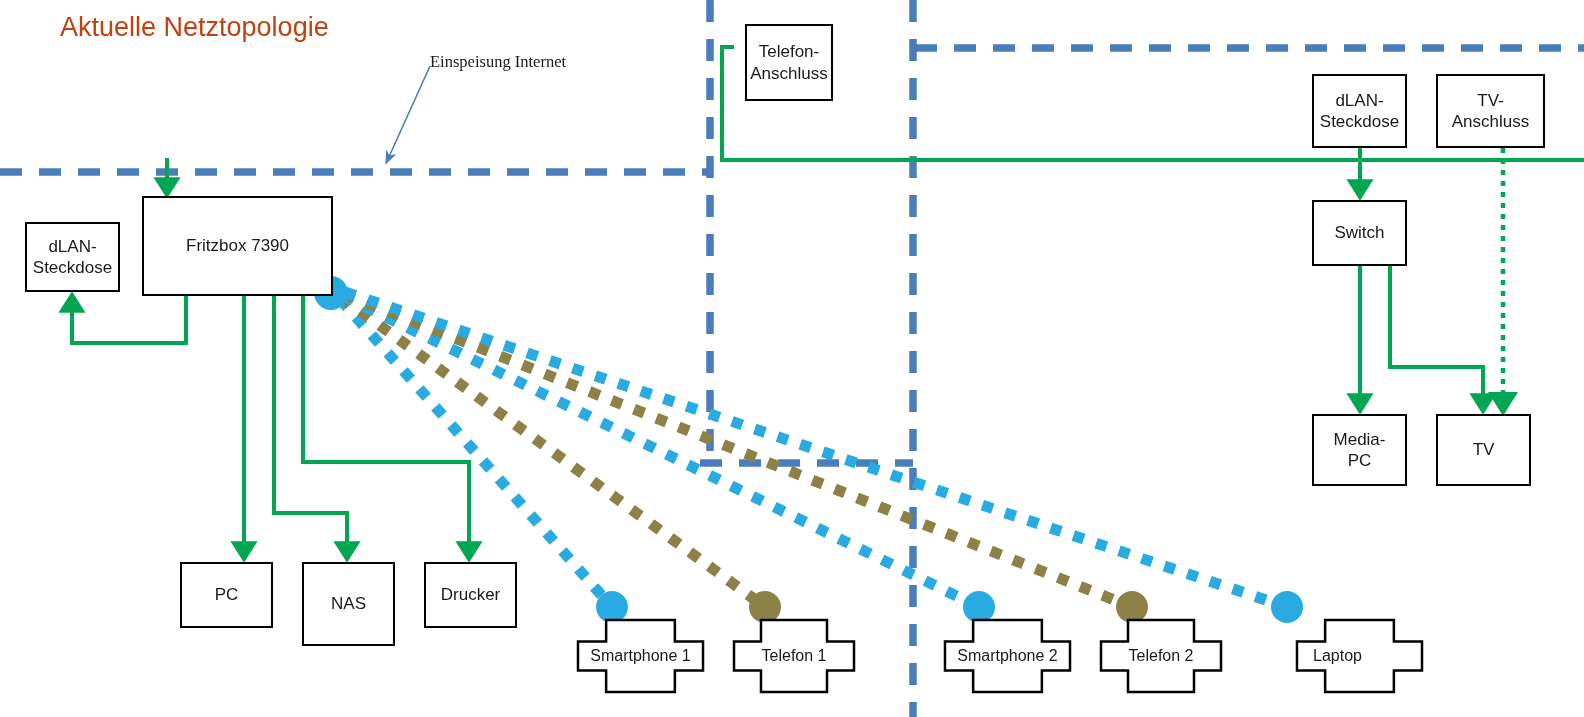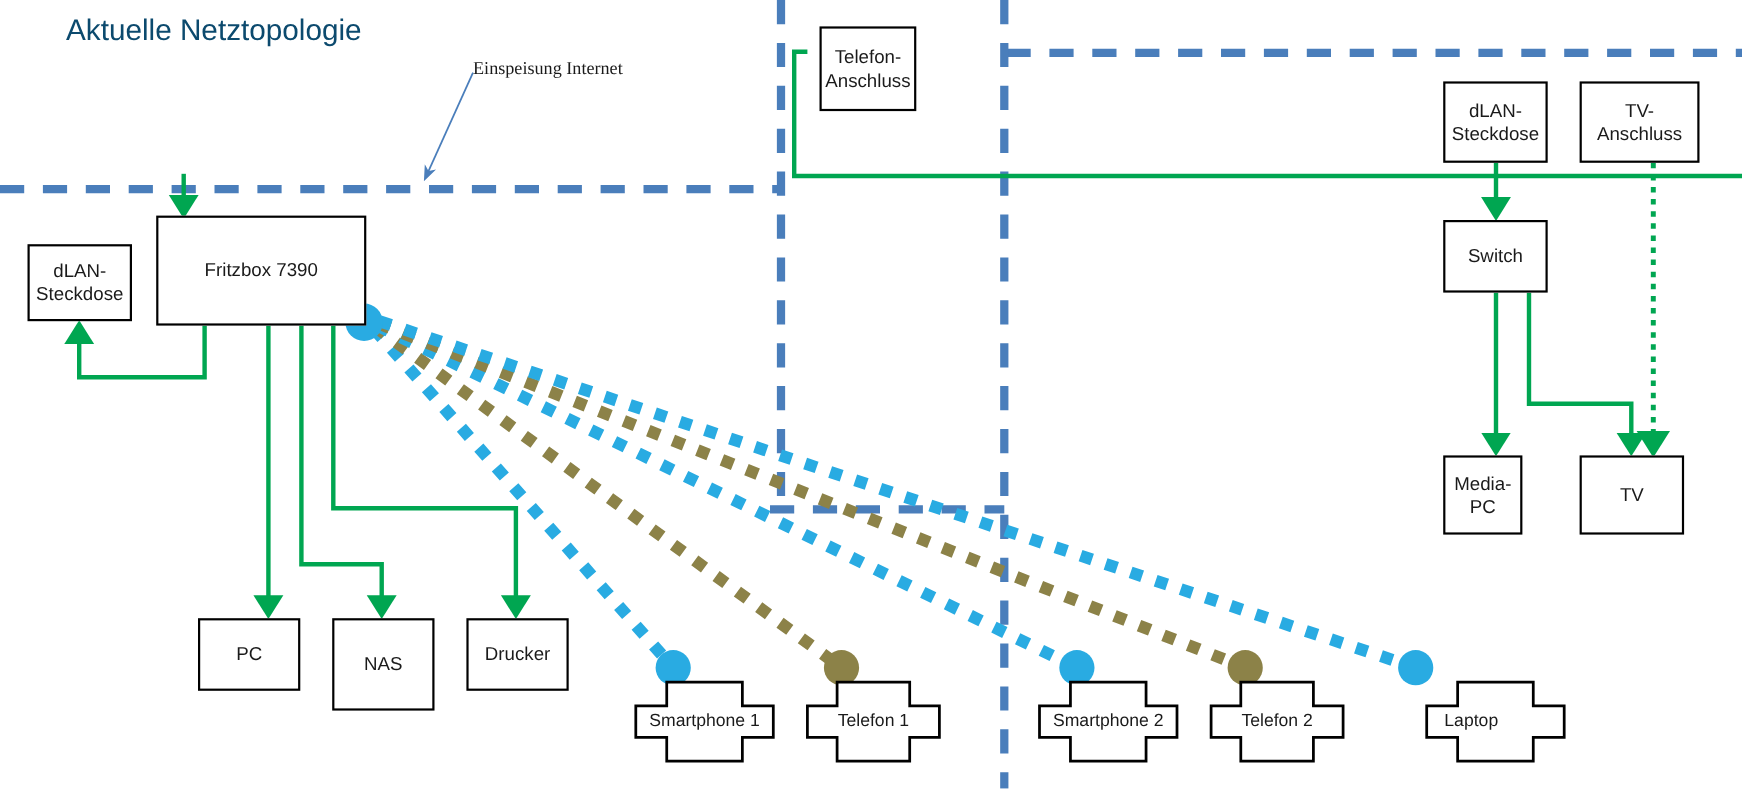--- a/index.html
+++ b/index.html
@@ -39,21 +39,21 @@
     font-family: "Liberation Sans", sans-serif;
     z-index: 4;
   }
   .node .label {
     display: block;
     white-space: pre-line;
   }
   .title {
     position: absolute;
     font-size: 27px;
-    color: #0c4a6e;
+    color: #c2410c;
     font-family: "Liberation Sans", sans-serif;
     z-index: 6;
   }
   .annot {
     position: absolute;
     font-size: 16.5px;
     color: #1a1a1a;
     font-family: Liberation Serif, serif;
     z-index: 6;
     white-space: nowrap;
@@ -165,21 +165,21 @@
         <span class="label">dLAN-
 Steckdose</span>
       </div>
       <div class="node" style="left: 1436px; top: 74px; width: 109px; height: 74px;">
         <span class="label">TV-
 Anschluss</span>
       </div>
       <div class="node" style="left: 1312px; top: 200px; width: 95px; height: 66px;">
         <span class="label">Switch</span>
       </div>
-      <div class="node" style="left: 1312px; top: 414px; width: 72px; height: 72px;">
+      <div class="node" style="left: 1312px; top: 414px; width: 95px; height: 72px;">
         <span class="label">Media-
 PC</span>
       </div>
       <div class="node" style="left: 1436px; top: 414px; width: 95px; height: 72px;">
         <span class="label">TV</span>
       </div>
     </div>
   <div id="clients-host">
       <div class="cross-node" style="left: 578px; top: 620px; width: 125px; height: 72px;">
         <svg width="125" height="72" viewBox="0 0 125 72">

